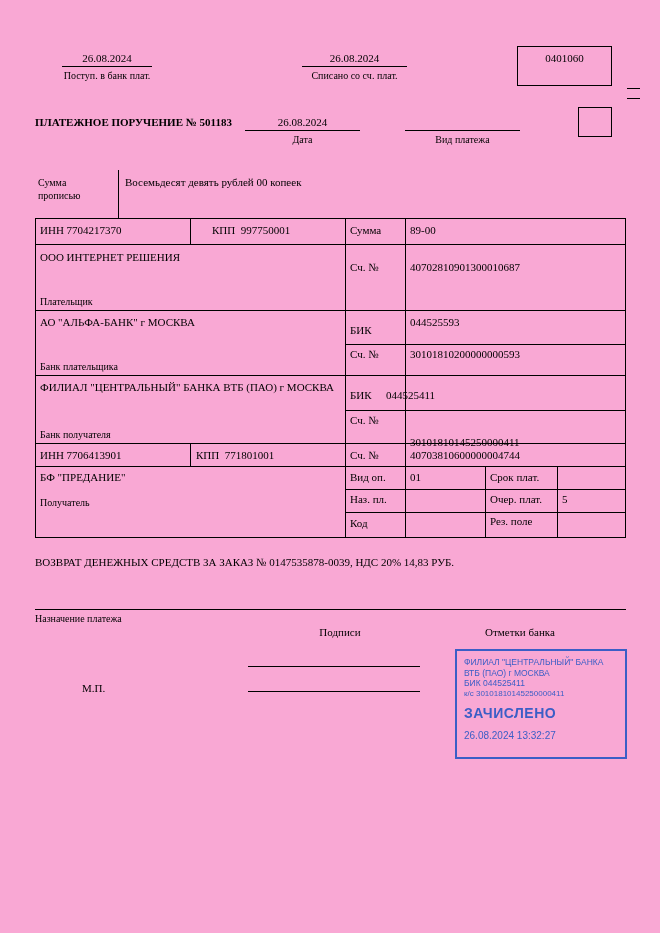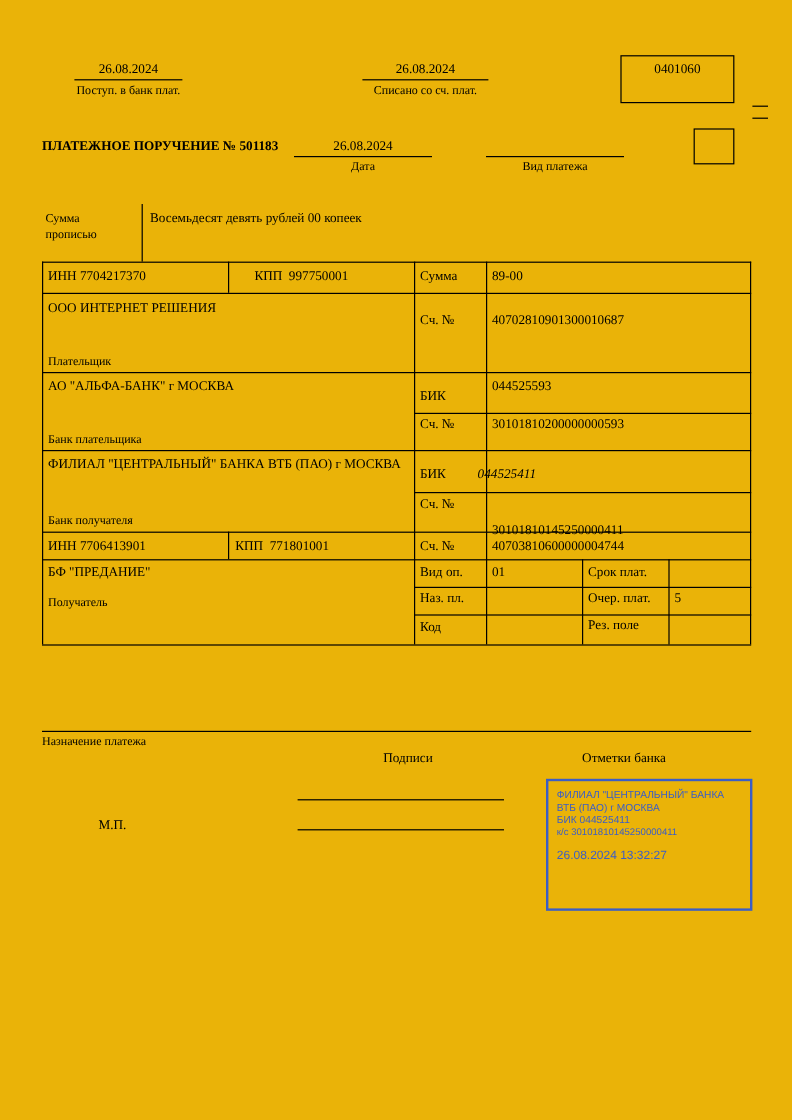--- a/index.html
+++ b/index.html
@@ -1,18 +1,18 @@
 <!DOCTYPE html>
 <html><head>
 <meta charset="utf-8">
 <style>
   * { margin:0; padding:0; box-sizing:border-box; }
   html,body { background:#ffffff; }
   .page {
-    position:relative; width:660px; height:933px; background:#eab308;
+    position:relative; width:660px; height:933px; background:#f9a8d4;
     font-family:"Liberation Serif", serif; color:#000; font-size:11px;
     overflow:hidden;
   }
   .t  { position:absolute; line-height:13px; white-space:pre; }
   .t10{ font-size:10px; }
   .ctr{ text-align:center; }
   .hline { position:absolute; height:1px; background:#000; }
   .vline { position:absolute; width:1px; background:#000; }
   .obox  { position:absolute; border:1px solid #000; }
   .stamp {
@@ -92,50 +92,52 @@
   <div class="t" style="left:40px;top:316px;">АО "АЛЬФА-БАНК" г МОСКВА</div>
   <div class="t t10" style="left:40px;top:360px;">Банк плательщика</div>
   <div class="t" style="left:350px;top:324px;">БИК</div>
   <div class="t" style="left:410px;top:316px;">044525593</div>
   <div class="t" style="left:350px;top:348px;">Сч. №</div>
   <div class="t" style="left:410px;top:348px;">30101810200000000593</div>
 
   <div class="t" style="left:40px;top:381px;">ФИЛИАЛ "ЦЕНТРАЛЬНЫЙ" БАНКА ВТБ (ПАО) г МОСКВА</div>
   <div class="t t10" style="left:40px;top:428px;">Банк получателя</div>
   <div class="t" style="left:350px;top:389px;">БИК</div>
-  <div class="t" style="left:398px;top:389px;font-style:italic;">044525411</div>
+  <div class="t" style="left:386px;top:389px;">044525411</div>
   <div class="t" style="left:350px;top:414px;">Сч. №</div>
   <div class="t" style="left:410px;top:436px;">30101810145250000411</div>
 
   <div class="t" style="left:40px;top:449px;">ИНН 7706413901</div>
   <div class="t" style="left:196px;top:449px;">КПП  771801001</div>
   <div class="t" style="left:350px;top:449px;">Сч. №</div>
   <div class="t" style="left:410px;top:449px;">40703810600000004744</div>
 
   <div class="t" style="left:40px;top:471px;">БФ "ПРЕДАНИЕ"</div>
   <div class="t t10" style="left:40px;top:496px;font-family:Liberation Serif, serif;">Получатель</div>
   <div class="t" style="left:350px;top:471px;">Вид оп.</div>
   <div class="t" style="left:410px;top:471px;">01</div>
   <div class="t" style="left:490px;top:471px;">Срок плат.</div>
   <div class="t" style="left:350px;top:493px;">Наз. пл.</div>
   <div class="t" style="left:490px;top:493px;">Очер. плат.</div>
   <div class="t" style="left:562px;top:493px;">5</div>
   <div class="t" style="left:350px;top:517px;">Код</div>
   <div class="t" style="left:490px;top:515px;">Рез. поле</div>
 
+  <div class="t" style="left:35px;top:556px;">ВОЗВРАТ ДЕНЕЖНЫХ СРЕДСТВ ЗА ЗАКАЗ № 0147535878-0039, НДС 20% 14,83 РУБ.</div>
   <div class="hline" style="left:35px;top:609px;width:591px;"></div>
   <div class="t t10" style="left:35px;top:612px;">Назначение платежа</div>
 
   <div class="t ctr" style="left:280px;top:626px;width:120px;">Подписи</div>
   <div class="t ctr" style="left:460px;top:626px;width:120px;">Отметки банка</div>
   <div class="hline" style="left:248px;top:666px;width:172px;"></div>
   <div class="t" style="left:82px;top:682px;">М.П.</div>
   <div class="hline" style="left:248px;top:691px;width:172px;"></div>
 
   <div class="stamp">
     <div class="s-line">ФИЛИАЛ "ЦЕНТРАЛЬНЫЙ" БАНКА</div>
     <div class="s-line">ВТБ (ПАО) г МОСКВА</div>
     <div class="s-line">БИК 044525411</div>
     <div class="s-line4">к/с 30101810145250000411</div>
+    <div class="s-status">ЗАЧИСЛЕНО</div>
     <div class="s-dt">26.08.2024 13:32:27</div>
   </div>
 
 </div>
 
 </body></html>

